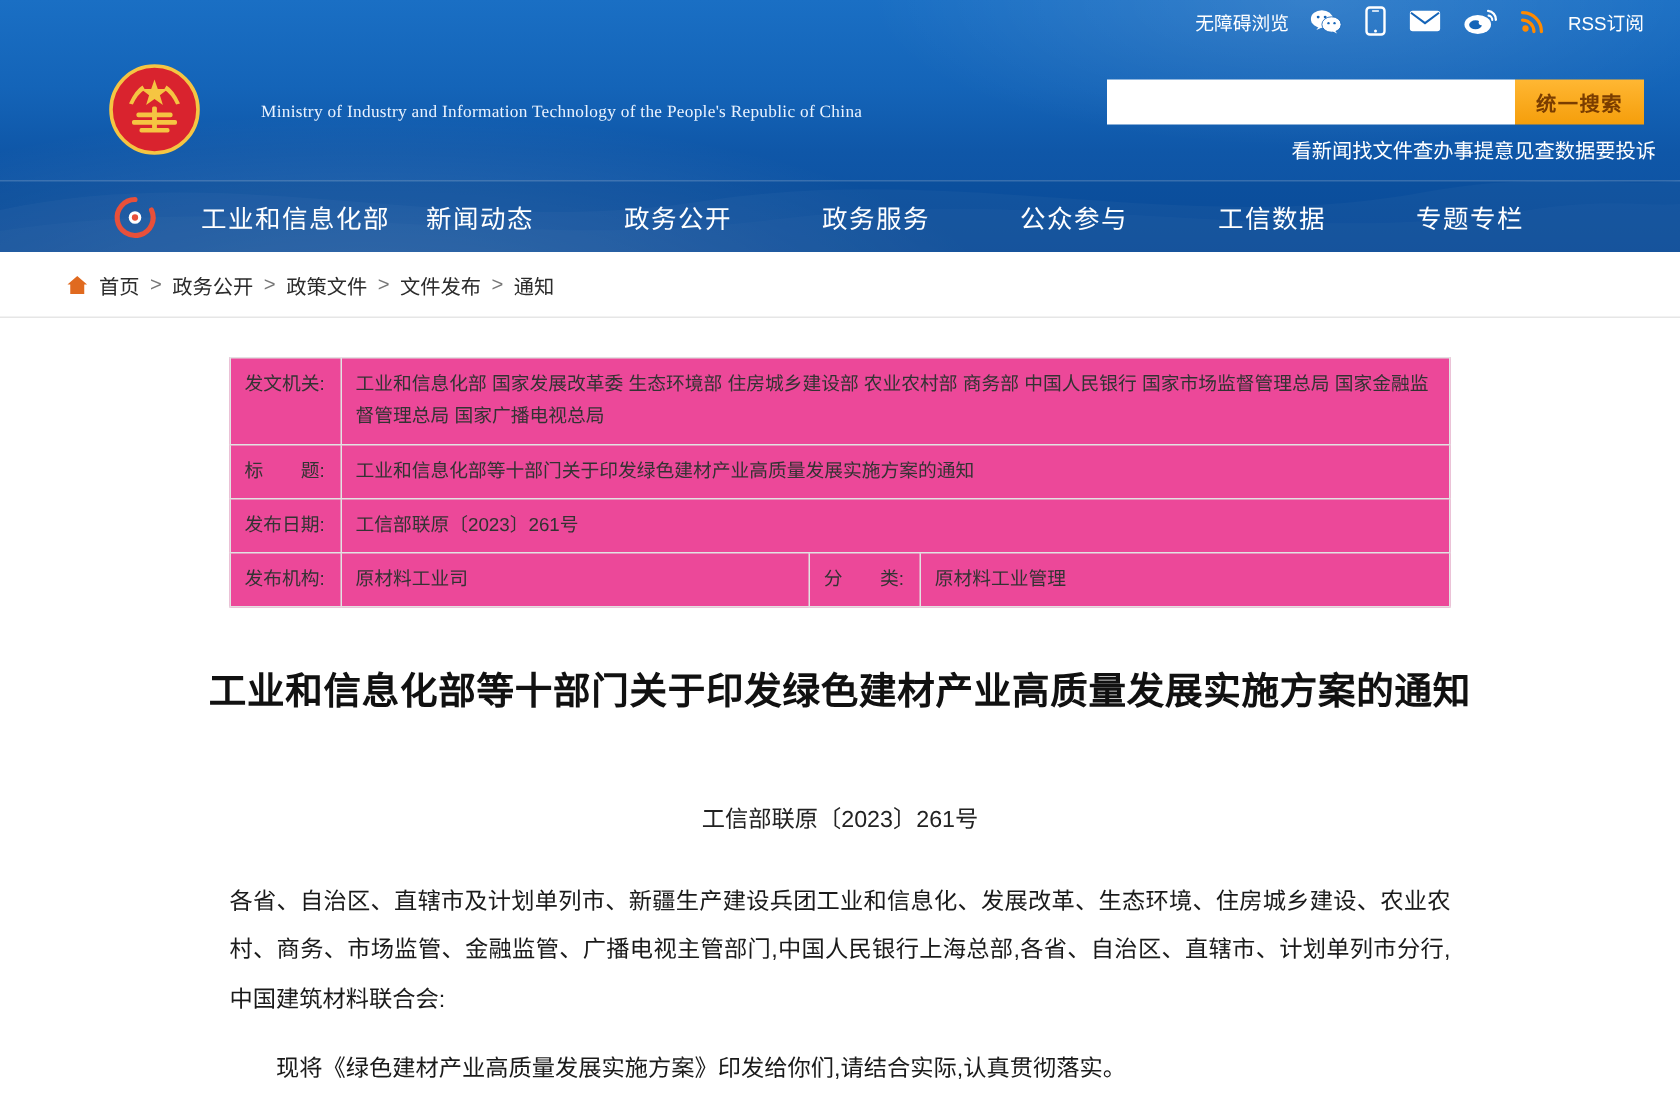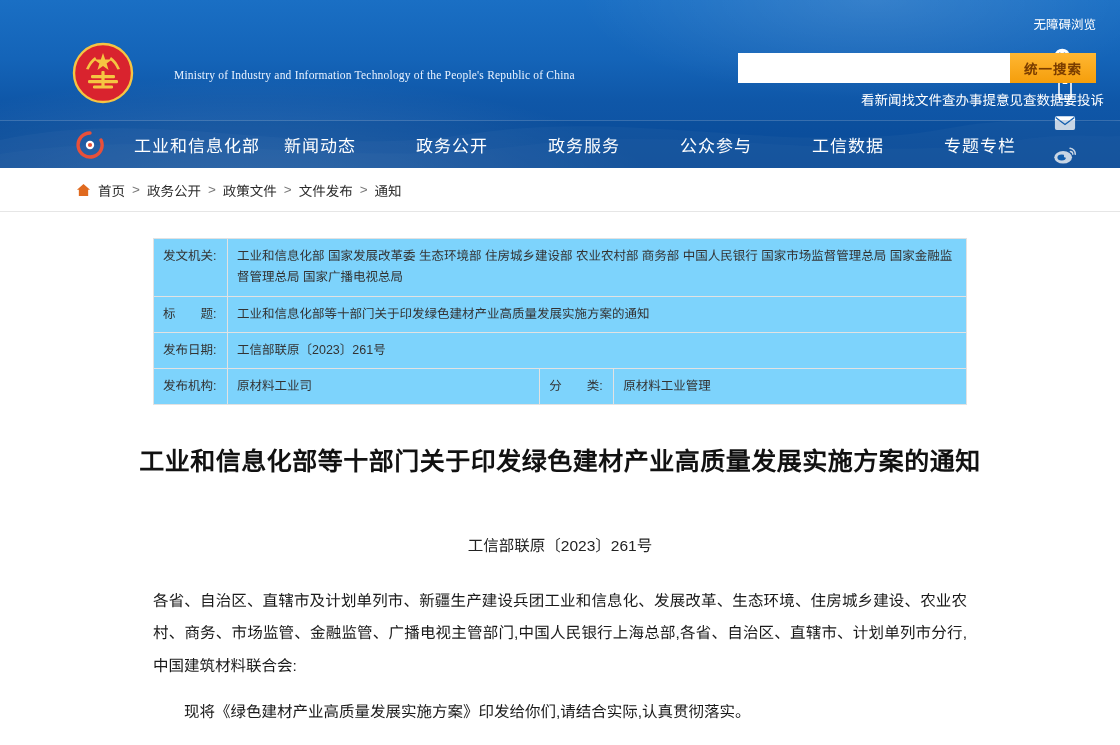--- a/index.html
+++ b/index.html
@@ -27,23 +27,23 @@
     pointer-events: none;
   }
   .hdr-wave {
     position: absolute; left: 0; bottom: 0; width: 1120px; height: 80px;
     opacity: .35;
   }
 
   
   .utility-bar {
     position: absolute;
-    top: 14px; right: 24px;
+    top: 4px; right: 24px;
     display: flex; align-items: center; gap: 14px;
-    color: #ffffff; font-size: 12.5px; flex-direction: column;
+    color: #ffffff; font-size: 12.5px;
   }
   .utility-bar .u-link { color:#fff; text-decoration:none; white-space:nowrap; }
   .util-ico { display:inline-flex; align-items:center; justify-content:center; }
 
   
   .logo-block {
     position: absolute; left: 72px; top: 42px;
     display: flex; align-items: center; gap: 16px;
   }
   .emblem { width: 62px; height: 62px; position: relative; }
@@ -101,40 +101,40 @@
     color: #ffffff; font-size: 17px; font-weight: 400;
     text-decoration: none; letter-spacing: 1px;
     padding: 0 12px; width: 132px; text-align: center;
     white-space: nowrap;
   }
 
   
   .breadcrumb-bar {
     height: 44px; width: 1120px;
     display: flex; align-items: center;
-    padding-left: 76px;
+    padding-left: 44px;
     font-size: 13.5px; color: #333;
     border-bottom: 1px solid #e6e6e6;
     background: #fff;
   }
   .breadcrumb-bar .home-ico { margin-right: 7px; display:inline-flex; }
   .breadcrumb-bar a { color: #2b2b2b; text-decoration: none; }
   .bc-sep { margin: 0 7px; color: #777; }
 
   
   .doc-wrap {
     width: 1120px;
     padding: 26px 0 0 0;
     background: #fff;
   }
   .meta-table {
     width: 814px; margin: 0 auto;
     border-collapse: collapse;
     font-size: 12.5px; color: #333;
-    background: #7dd3fc;
+    background: #ec4899;
   }
   .meta-table td {
     border: 1px solid #e2e2e2;
     padding: 7px 9px;
     line-height: 1.7;
     vertical-align: top;
   }
   .meta-label { width: 74px; color: #333; white-space: nowrap; }
   .meta-val a, .meta-val { color: #333; }
 

